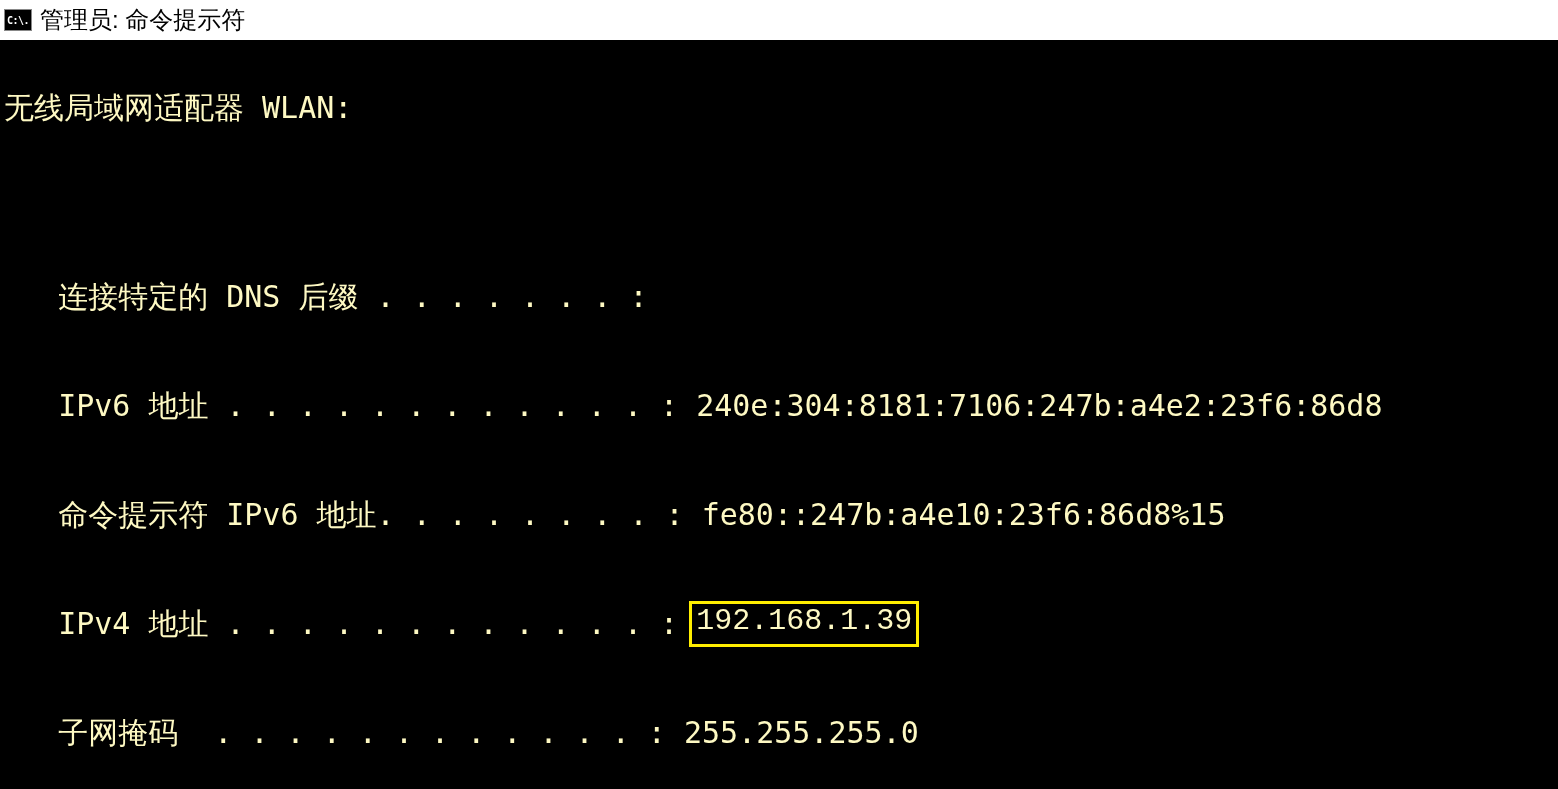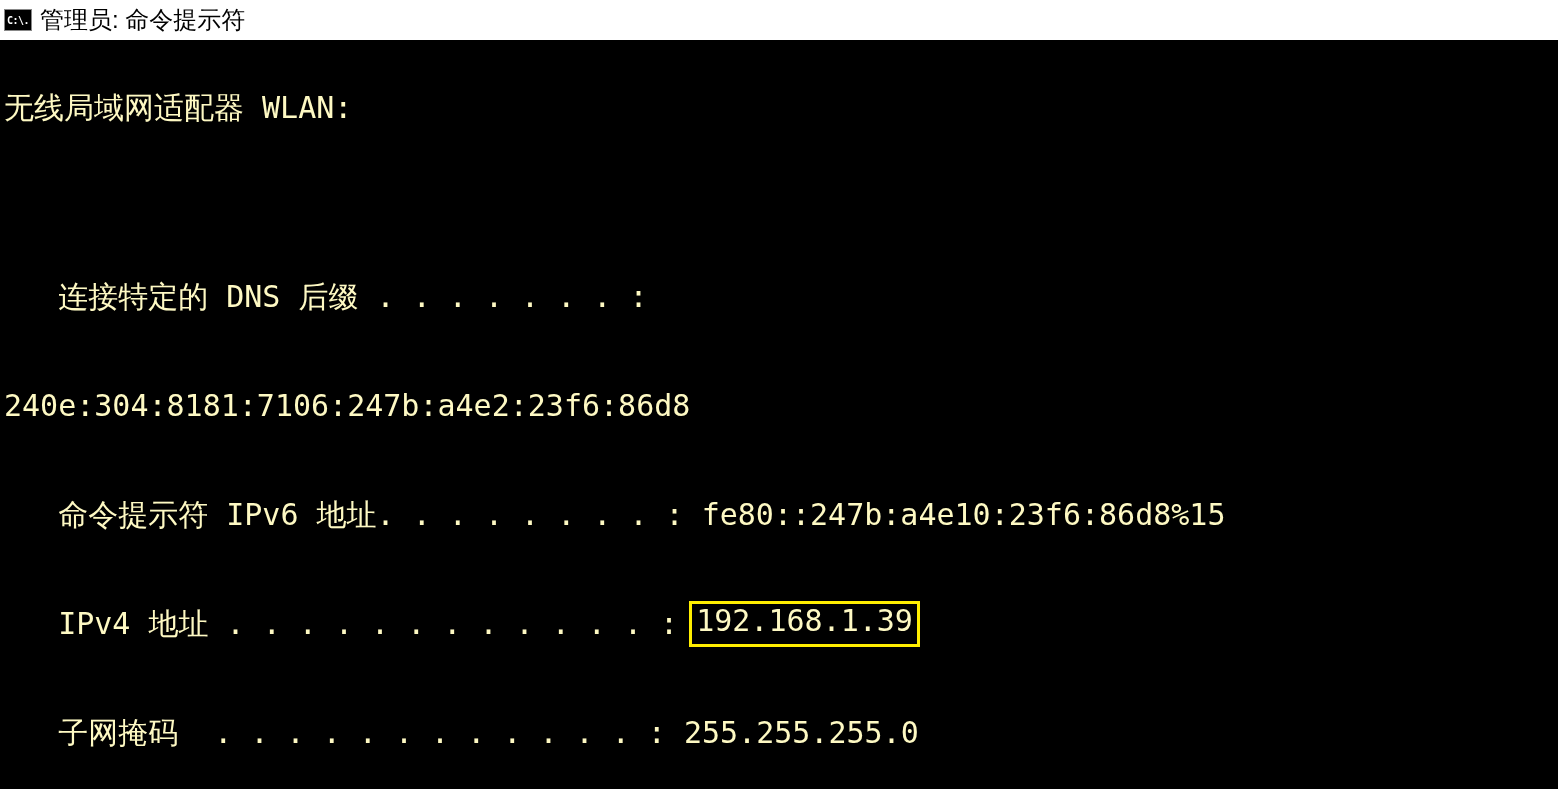--- a/index.html
+++ b/index.html
@@ -67,20 +67,21 @@
     }
     .value-col {
       white-space: pre;
     }
     .highlight-box {
       border: 3px solid #ffee00;
       display: inline-block;
       padding: 0 4px;
       margin: -3px -7px;
       line-height: 34px;
+      font-family: Liberation Mono, monospace;
     }
     .section-header {
       white-space: pre;
     }
     .blank-line {
       height: 40px;
     }
   </style>
 </head>
 <body>
@@ -89,21 +90,21 @@
   <div class="titlebar-icon">
     <span class="titlebar-icon-text">C:\.</span>
   </div>
   <span class="titlebar-text">管理员: 命令提示符</span>
 </div>
 
 <div class="terminal">
 <div class="section-header">无线局域网适配器 WLAN:</div>
 <div class="blank-line"></div>
 <div class="row"><span class="label-col">   连接特定的 DNS 后缀 . . . . . . . :</span><span class="value-col"></span></div>
-<div class="row"><span class="value-col">240e:304:8181:7106:247b:a4e2:23f6:86d8</span></div>
+<div class="row"><span class="label-col">   IPv6 地址 . . . . . . . . . . . . : </span><span class="value-col">240e:304:8181:7106:247b:a4e2:23f6:86d8</span></div>
 <div class="row"><span class="label-col">   命令提示符 IPv6 地址. . . . . . . . : </span><span class="value-col">fe80::247b:a4e10:23f6:86d8%15</span></div>
 <div class="row"><span class="label-col">   IPv4 地址 . . . . . . . . . . . . : </span><span class="highlight-box"><span class="value-col">192.168.1.39</span></span></div>
 <div class="row"><span class="label-col">   子网掩码  . . . . . . . . . . . . : </span><span class="value-col">255.255.255.0</span></div>
 
 
 
 
 
 
 

